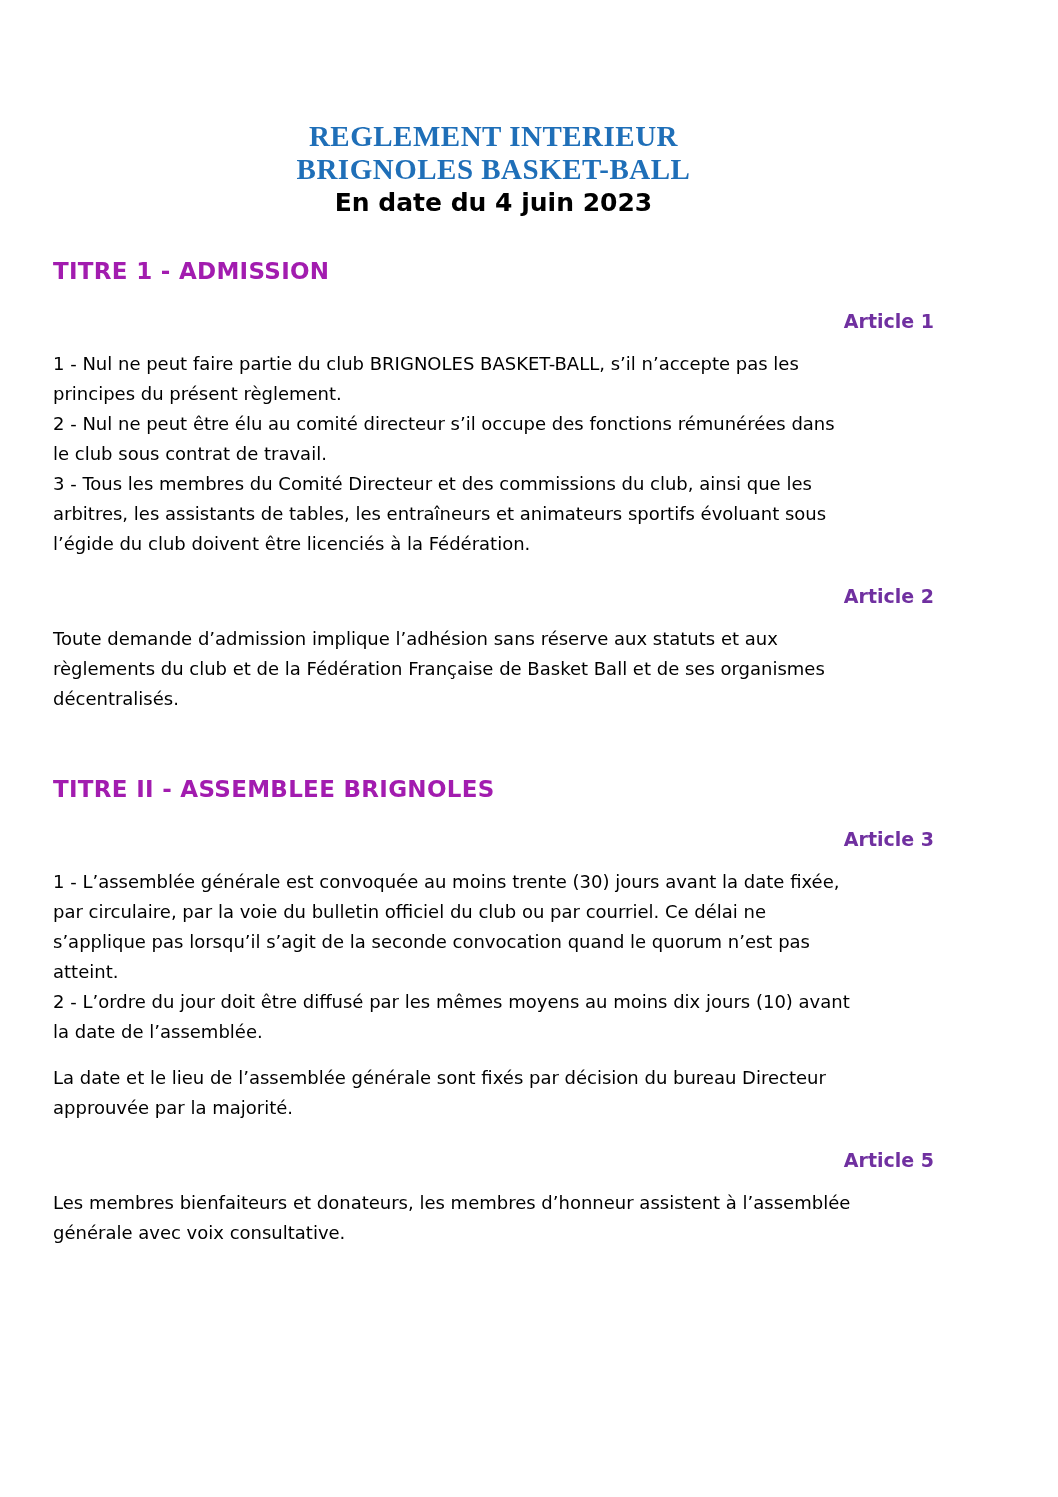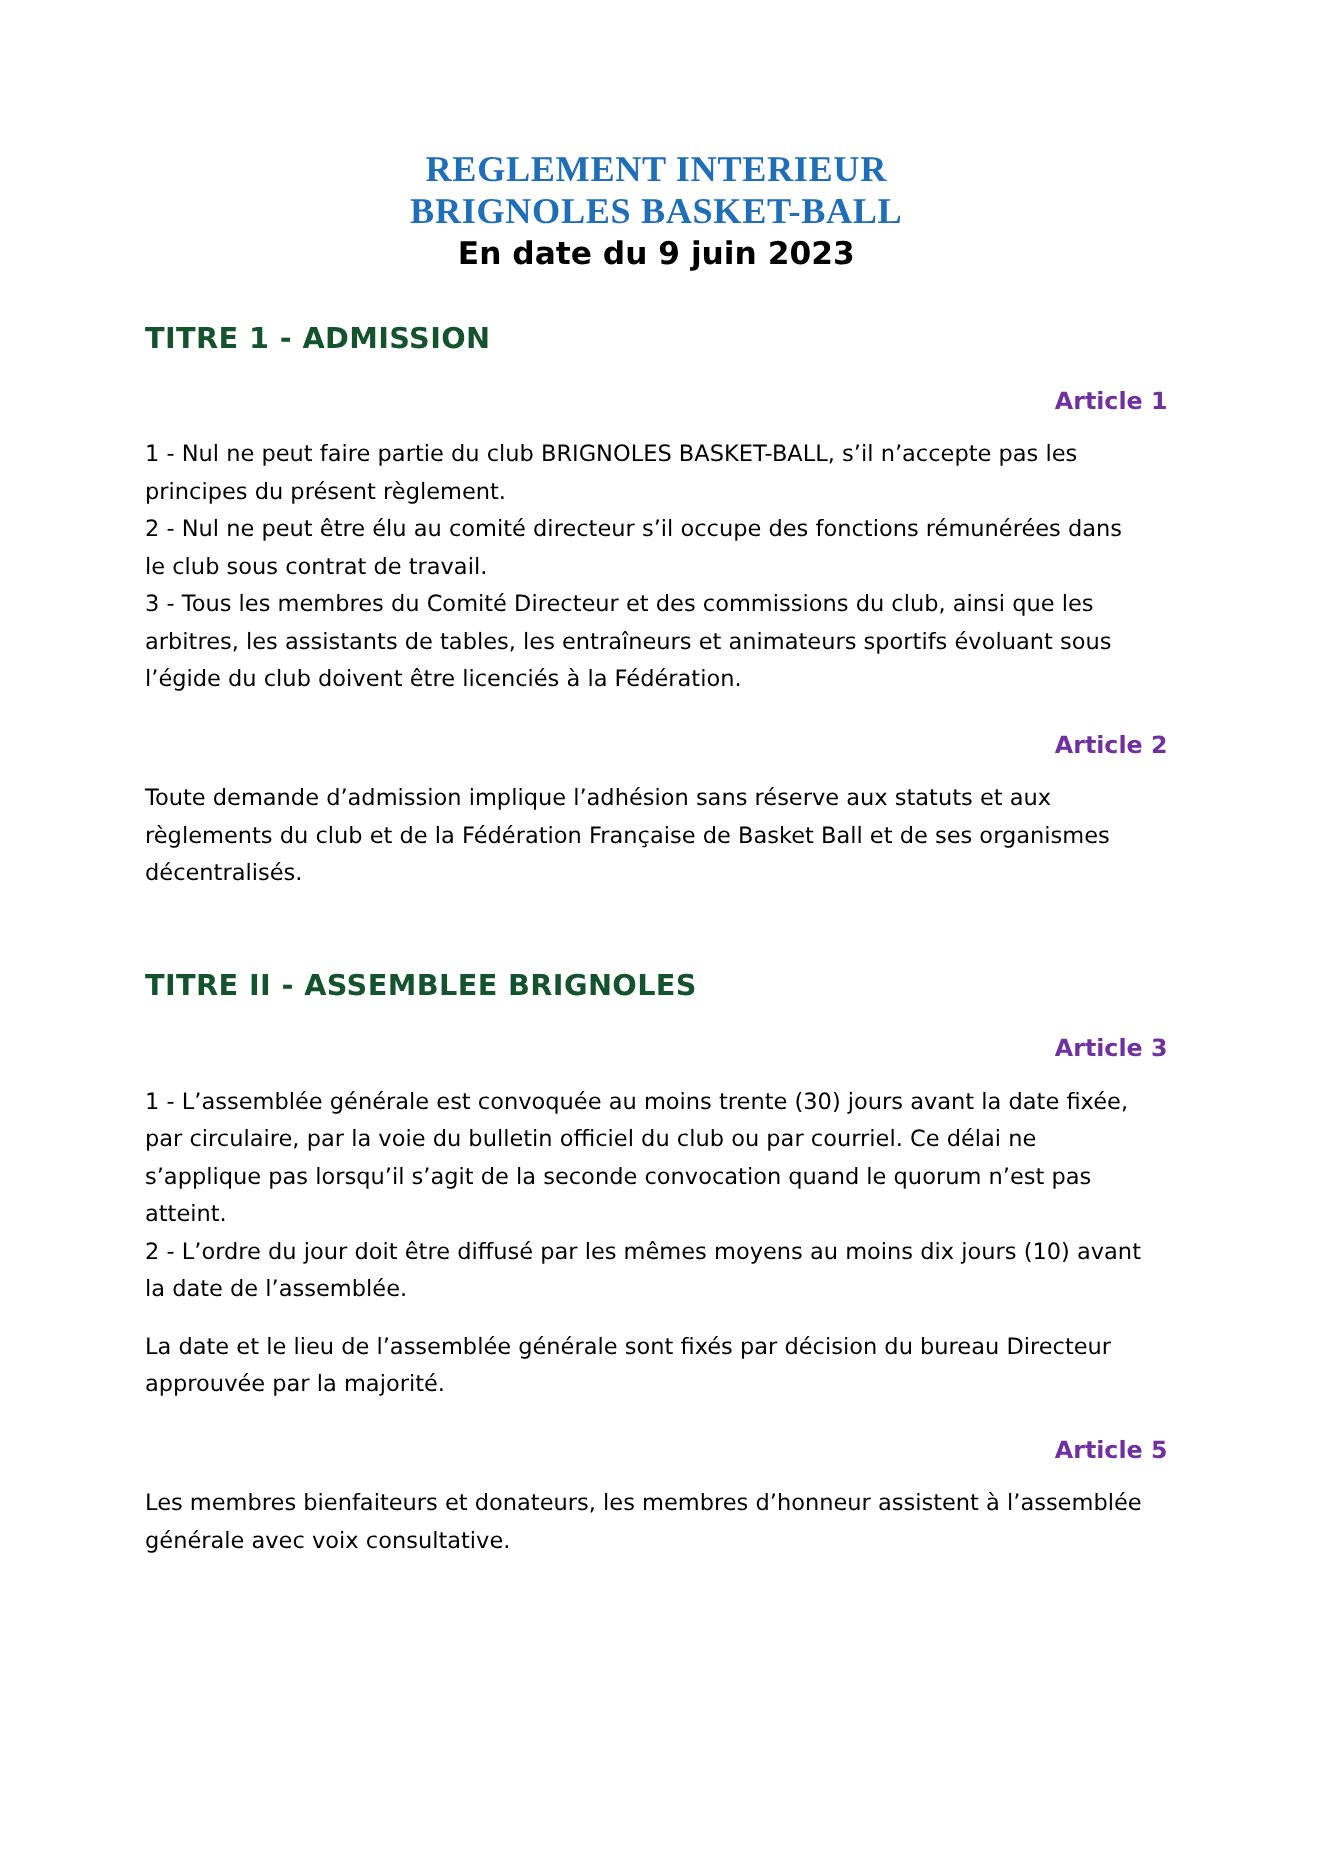--- a/index.html
+++ b/index.html
@@ -8,21 +8,21 @@
     background: #ffffff;
   }
   .page {
     position: relative;
     width: 1058px;
     height: 1497px;
     margin: 0 auto;
     background: #ffffff;
     overflow: hidden;
     box-sizing: border-box;
-    padding: 120px 124px 0 116px;
+    padding: 120px 124px 0 53px;
   }
   .doc-title {
     text-align: center;
     font-family: "Liberation Serif", serif;
     font-weight: bold;
     color: #1f6fb8;
     font-size: 29px;
     line-height: 33px;
     margin: 0;
     letter-spacing: 0.5px;
@@ -32,21 +32,21 @@
     font-family: "DejaVu Sans", sans-serif;
     font-weight: bold;
     color: #000000;
     font-size: 25px;
     line-height: 34px;
     margin: 0;
   }
   .section-heading {
     font-family: "DejaVu Sans", sans-serif;
     font-weight: bold;
-    color: #14532d;
+    color: #a21caf;
     font-size: 23px;
     line-height: 26px;
     margin: 38px 0 0 0;
     letter-spacing: 0.3px;
   }
   .section-heading.second {
     margin-top: 62px;
   }
   .article-label {
     font-family: "DejaVu Sans", sans-serif;
@@ -69,21 +69,21 @@
   }
 </style>
 </head>
 <body>
 
 <div class="page">
 
   <header>
     <div class="doc-title">REGLEMENT INTERIEUR</div>
     <div class="doc-title">BRIGNOLES BASKET-BALL</div>
-    <div class="doc-date">En date du 9 juin 2023</div>
+    <div class="doc-date">En date du 4 juin 2023</div>
   </header>
 
   <section>
     <h2 class="section-heading">TITRE 1 - ADMISSION</h2>
 
     <h3 class="article-label">Article 1</h3>
     <p class="article-body">1 - Nul ne peut faire partie du club BRIGNOLES BASKET-BALL, s’il n’accepte pas les
 principes du présent règlement.
 2 - Nul ne peut être élu au comité directeur s’il occupe des fonctions rémunérées dans
 le club sous contrat de travail.

